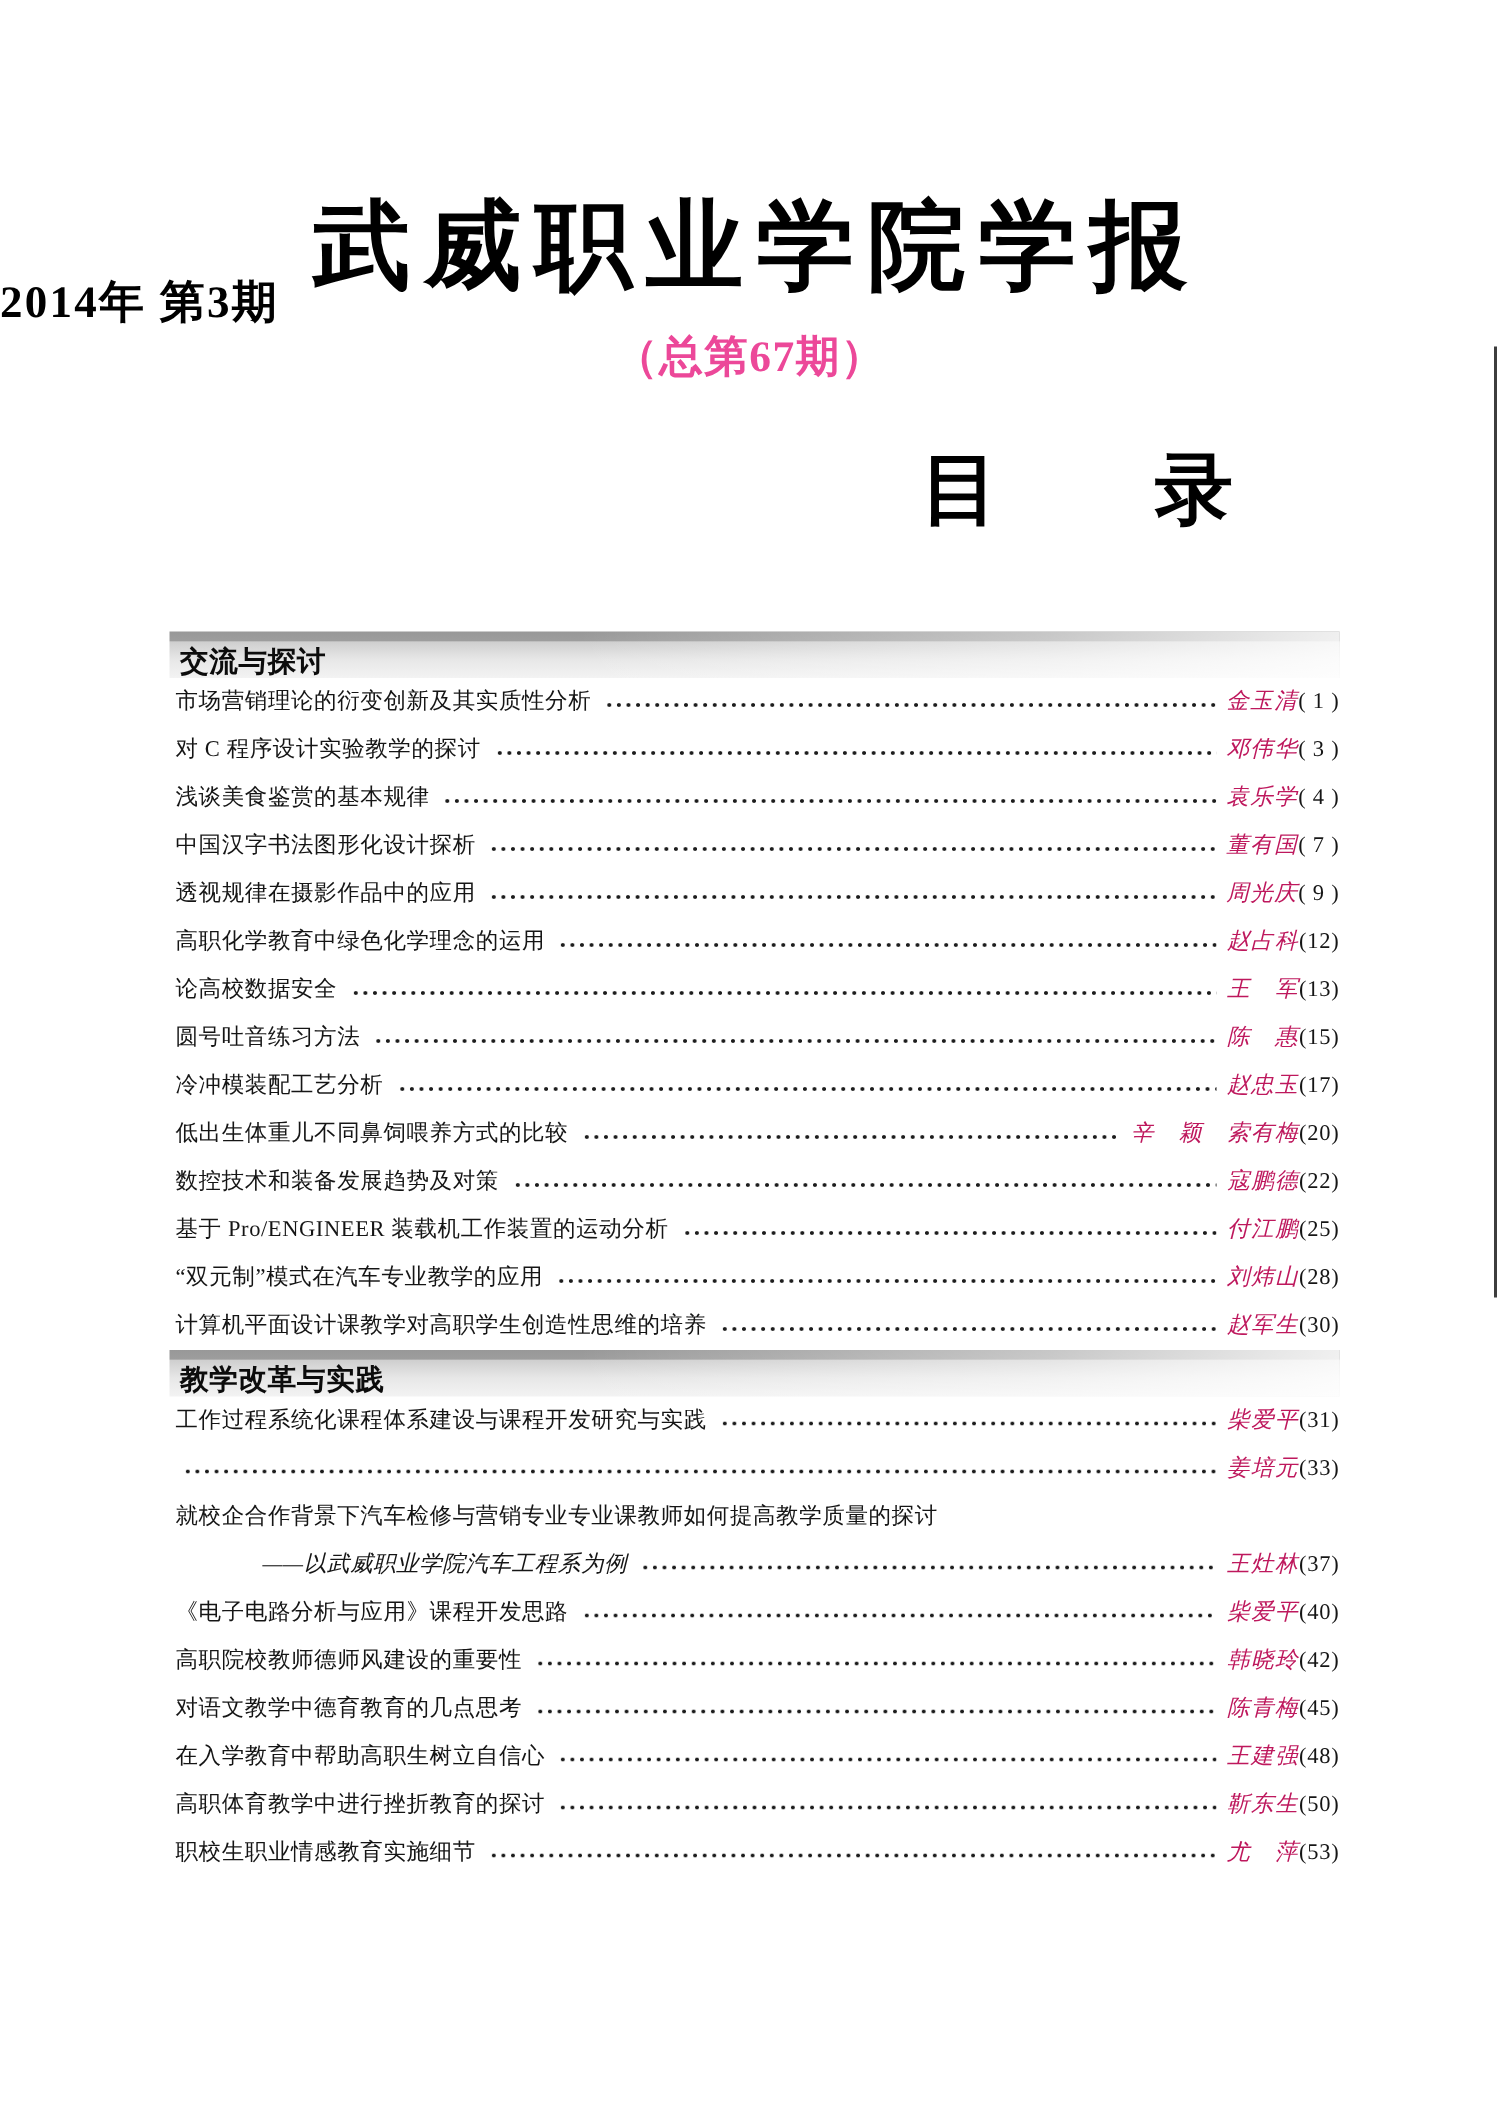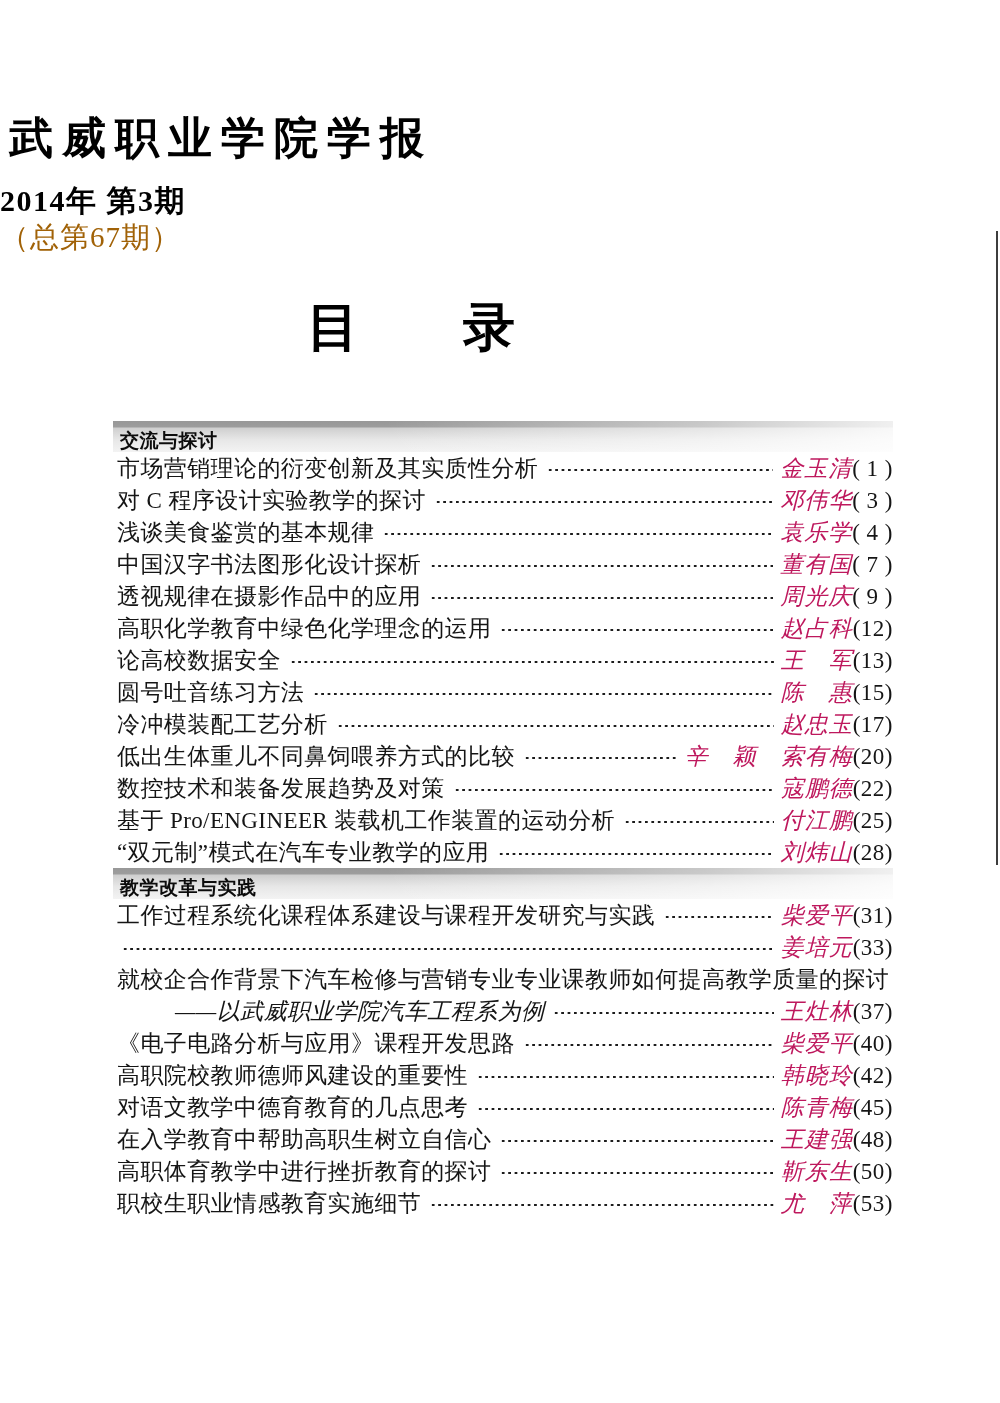--- a/index.html
+++ b/index.html
@@ -15,21 +15,22 @@
     font-family: "Liberation Serif", "DejaVu Serif", serif;
     color: #1a1a1a;
   }
 
   
   .journal-title {
     position: absolute;
     top: 86px;
     left: 0;
     width: 1000px;
-    font-size: 44px;
+    text-align: center;
+    font-size: 65px;
     font-weight: bold;
     letter-spacing: 9px;
     text-indent: 9px;
     line-height: 1.1;
     color: #000;
     white-space: nowrap;
   }
   .issue-line-1 {
     position: absolute;
     top: 181px;
@@ -39,32 +40,32 @@
     font-size: 30px;
     font-weight: bold;
     letter-spacing: 1.5px;
     color: #000;
   }
   .issue-line-2 {
     position: absolute;
     top: 218px;
     left: 0;
     width: 1000px;
-    text-align: left;
+    text-align: center;
     font-size: 29px;
-    font-weight: normal;
+    font-weight: bold;
     letter-spacing: 1px;
-    color: #a16207;
+    color: #ec4899;
   }
   .toc-heading {
     position: absolute;
     top: 298px;
     left: 0;
     width: 822px;
-    text-align: center;
+    text-align: right;
     font-size: 52px;
     font-weight: bold;
     line-height: 1.15;
     color: #000;
     white-space: pre;
   }
 
   
   .toc {
     position: absolute;
@@ -88,21 +89,21 @@
     font-size: 19px;
     letter-spacing: 0.5px;
     color: #0c0c0c;
     white-space: nowrap;
   }
   .entries { margin: 0; padding: 0; }
   .toc-row {
     height: 32px;
     display: flex;
     align-items: center;
-    font-size: 23px;
+    font-size: 15px;
     line-height: 1;
   }
   .entry-title {
     white-space: nowrap;
     letter-spacing: 0.4px;
     padding-left: 4px;
     color: #151515;
   }
   .subtitle-row .entry-title {
     padding-left: 62px;
@@ -225,20 +226,26 @@
         <span class="leader"></span>
         <span class="entry-author">付江鹏</span>
         <span class="entry-page">(25)</span>
       </div>
       <div class="toc-row">
         <span class="entry-title">“双元制”模式在汽车专业教学的应用</span>
         <span class="leader"></span>
         <span class="entry-author">刘炜山</span>
         <span class="entry-page">(28)</span>
       </div>
+      <div class="toc-row">
+        <span class="entry-title">计算机平面设计课教学对高职学生创造性思维的培养</span>
+        <span class="leader"></span>
+        <span class="entry-author">赵军生</span>
+        <span class="entry-page">(30)</span>
+      </div>
     </div>
     <div class="section-bar">
       <span class="section-label">教学改革与实践</span>
     </div>
     <div class="entries">
       <div class="toc-row">
         <span class="entry-title">工作过程系统化课程体系建设与课程开发研究与实践</span>
         <span class="leader"></span>
         <span class="entry-author">柴爱平</span>
         <span class="entry-page">(31)</span>

